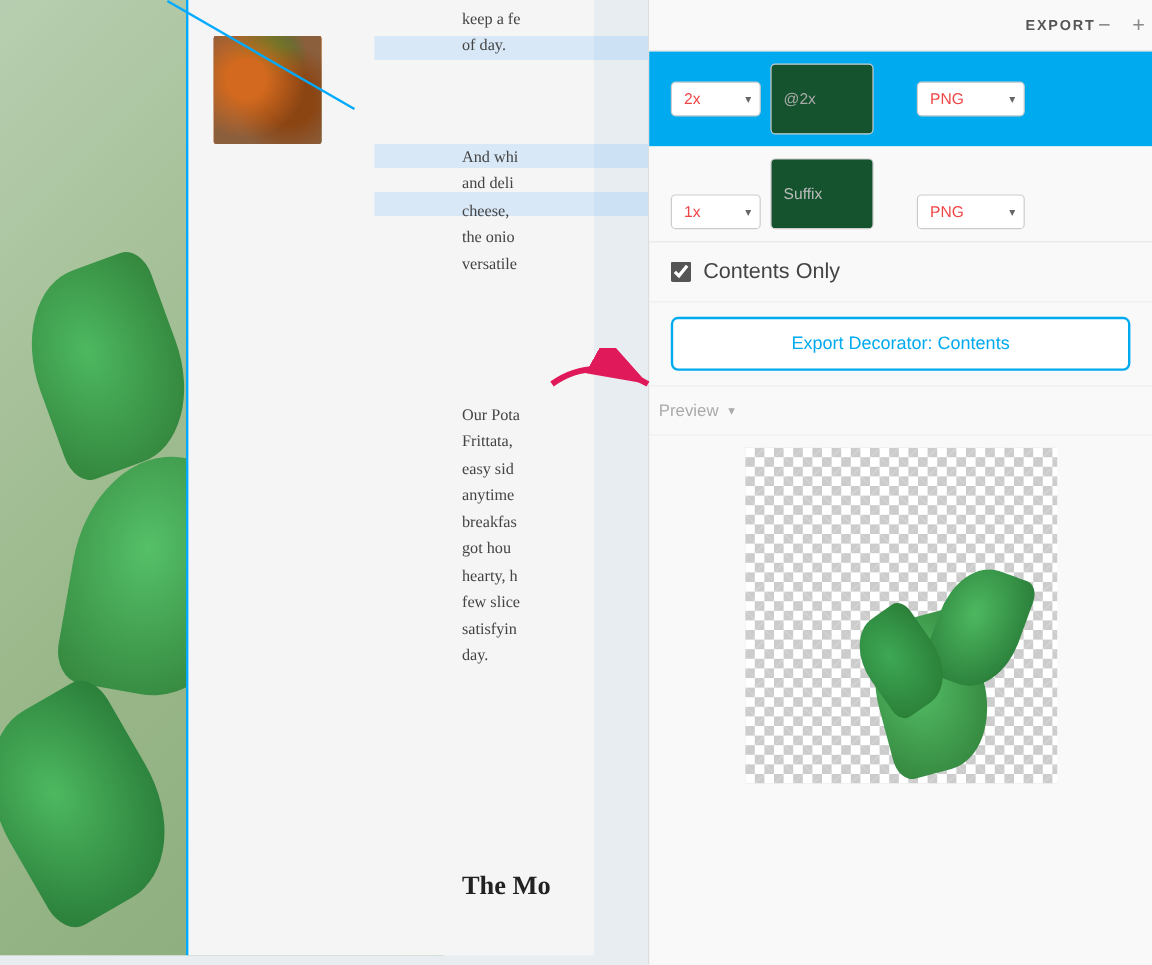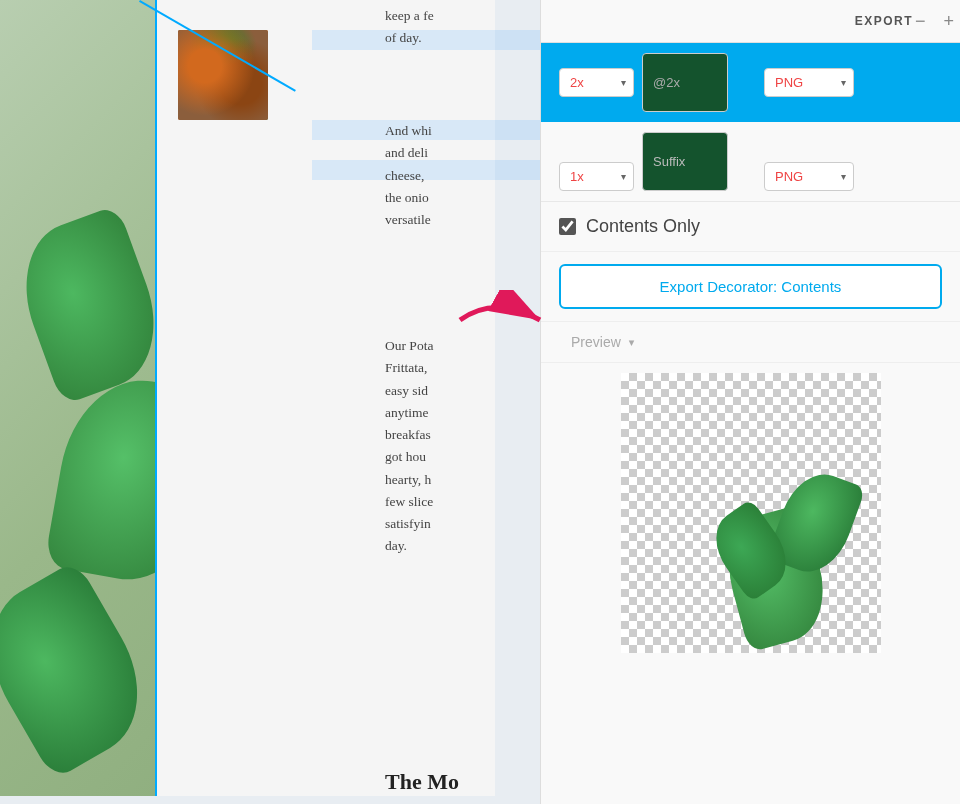--- a/index.html
+++ b/index.html
@@ -161,21 +161,20 @@
       font-size: 13.5px;
       color: #444;
     }
 
     .text-the-mo {
       top: 720px;
       left: 385px;
       font-size: 22px;
       font-weight: bold;
       color: #222;
-      margin-top: 44px;
     }
 
     
     .export-panel {
       position: absolute;
       top: 0; right: 0;
       width: 420px;
       height: 804px;
       background: #f9f9f9;
       border-left: 1px solid #ddd;
@@ -324,21 +323,21 @@
       font-weight: 500;
       cursor: pointer;
       text-align: center;
     }
 
     
     .preview-row {
       display: flex;
       align-items: center;
       gap: 8px;
-      padding: 12px 30px;
+      padding: 12px 8px;
       border-bottom: 1px solid #eee;
       cursor: pointer;
     }
 
     .preview-label {
       font-size: 14px;
       color: #aaa;
     }
 
     .preview-chevron {

